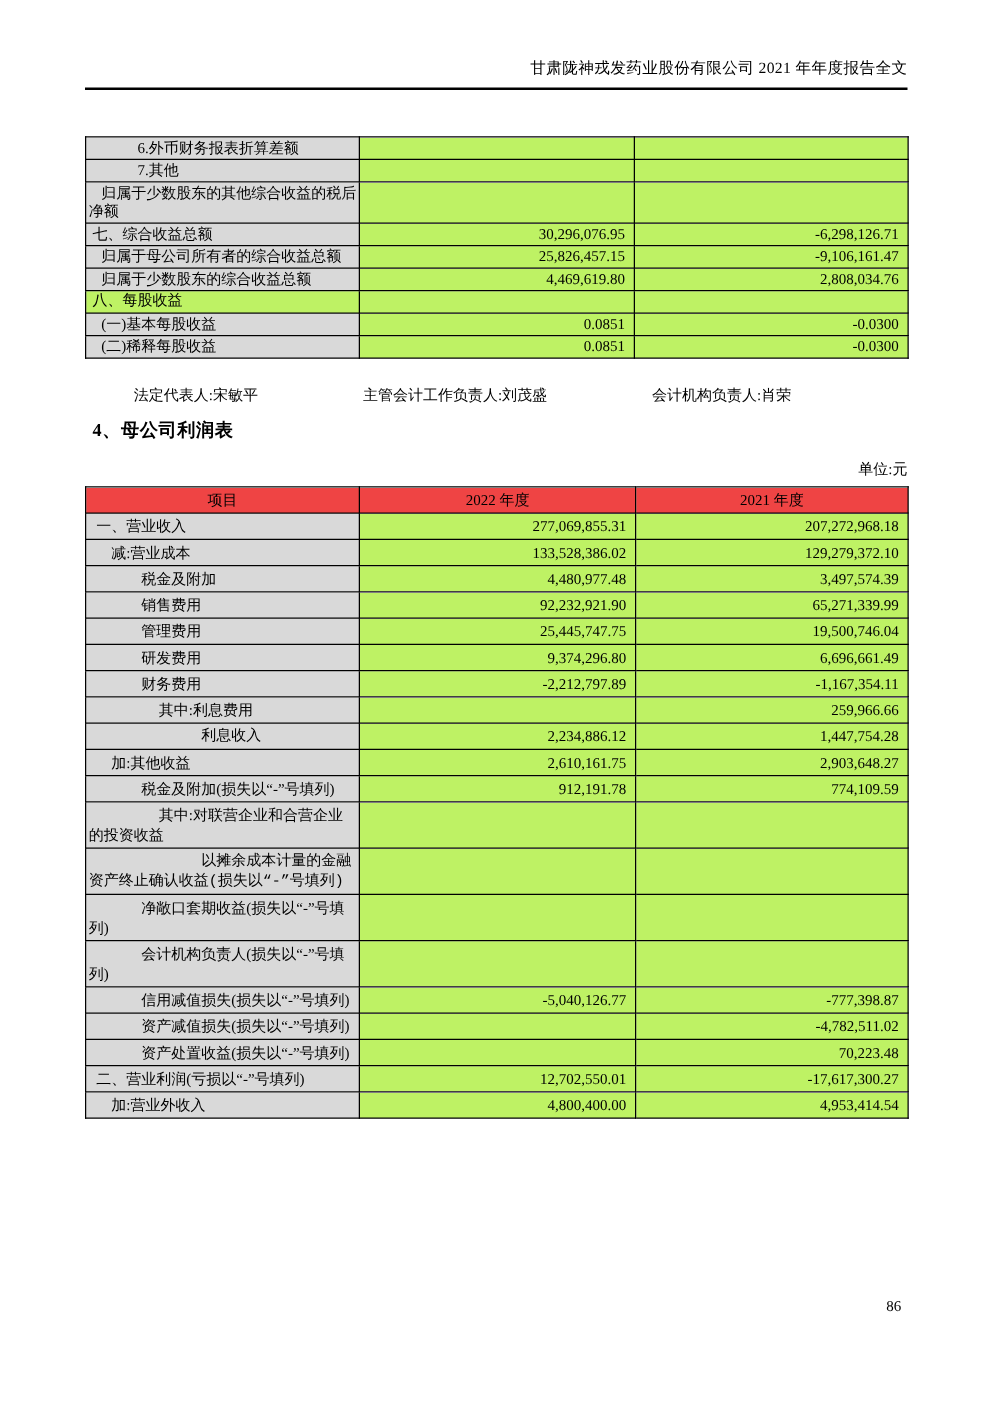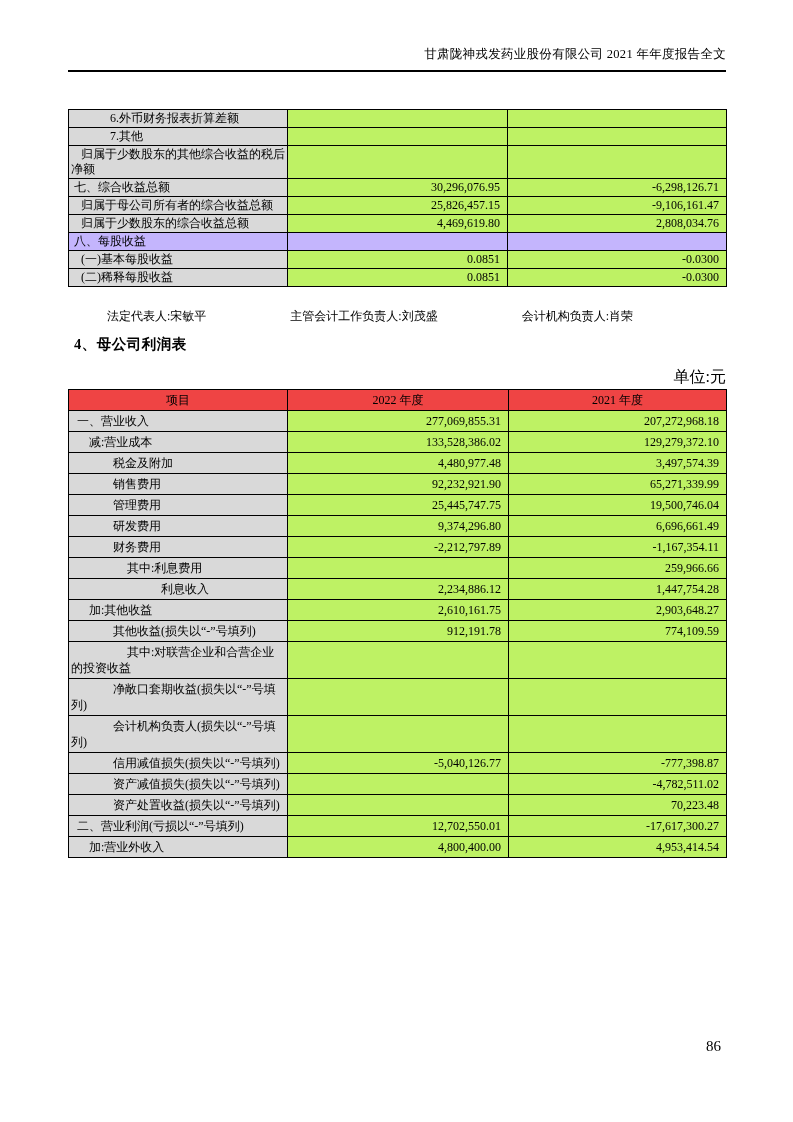--- a/index.html
+++ b/index.html
@@ -19,56 +19,56 @@
   .doc-header-rule {
     position:absolute; top:70px; left:68px; width:658px;
     border-top:2px solid #000; height:0;
   }
   table { border-collapse:collapse; table-layout:fixed; width:658px; }
   td { border:1px solid #000; font-size:12px; vertical-align:middle;
        overflow:hidden; word-break:break-all; }
   .cl { background:#d9d9d9; text-align:left; padding:0 2px; }
   .cn { background:#bef264; text-align:right; padding:0 7px 0 2px; }
   .hc { background:#ef4444; text-align:center; padding:0 2px; }
-  tr.shade-all td { background:#c4b5fd; }
+  tr.shade-all td { background:#bef264;font-family:Liberation Mono, monospace; }
 
   .t1 { position:absolute; top:93px; left:68px;margin-top:16px; }
   .t1 td { line-height:15px; padding-top:1px; padding-bottom:1px; }
   .t1 .lv0 { text-indent:3px; }
   .t1 .lv1 { text-indent:10px; }
   .t1 .lv3 { text-indent:39px; }
 
   .t2 { position:absolute; top:389px; left:68px; }
   .t2 td { line-height:16px; padding-top:2px; padding-bottom:2px; }
   .t2 .lv0 { text-indent:6px; }
   .t2 .lv1 { text-indent:18px; }
   .t2 .lv2 { text-indent:42px; }
   .t2 .lv3 { text-indent:56px; }
-  .t2 .lv4 { text-indent:90px; }
+  .t2 .lv4 { text-indent:90px;font-family:Liberation Mono, monospace; }
 
   .note-merger {
     position:absolute; top:287px; left:68px; width:658px;
     font-size:12px; line-height:17px;
   }
   .note-signatories {
     position:absolute; top:308px; left:68px; width:658px;
     font-size:12px; line-height:17px;
   }
   .note-signatories span { display:inline-block; margin-right:42px;margin-left:39px; }
   .section-title {
     position:absolute; top:335px; left:74px;
     font-size:14.5px; font-weight:bold; letter-spacing:0.5px;
   }
   .unit-label {
     position:absolute; top:367px; left:68px; width:658px;
-    text-align:right; font-size:16px;
+    text-align:right; font-size:12px;
   }
   .page-number {
     position:absolute; top:1038px; right:72px;
-    font-size:15px;
+    font-size:12px;
   }
 </style>
 </head>
 <body>
 
 <div class="page">
 
   <div class="doc-header-title">甘肃陇神戎发药业股份有限公司 2021 年年度报告全文</div>
   <div class="doc-header-rule"></div>
 
@@ -196,26 +196,31 @@
           <td class="cl lv4">利息收入</td>
           <td class="cn">2,234,886.12</td>
           <td class="cn">1,447,754.28</td>
         </tr>
         <tr>
           <td class="cl lv1">加:其他收益</td>
           <td class="cn">2,610,161.75</td>
           <td class="cn">2,903,648.27</td>
         </tr>
         <tr>
-          <td class="cl lv2">其他收益(损失以“-”号填列)</td>
+          <td class="cl lv2">税金及附加(损失以“-”号填列)</td>
           <td class="cn">912,191.78</td>
           <td class="cn">774,109.59</td>
         </tr>
         <tr>
           <td class="cl lv3">其中:对联营企业和合营企业的投资收益</td>
+          <td class="cn"></td>
+          <td class="cn"></td>
+        </tr>
+        <tr>
+          <td class="cl lv4">以摊余成本计量的金融资产终止确认收益(损失以“-”号填列)</td>
           <td class="cn"></td>
           <td class="cn"></td>
         </tr>
         <tr>
           <td class="cl lv2">净敞口套期收益(损失以“-”号填列)</td>
           <td class="cn"></td>
           <td class="cn"></td>
         </tr>
         <tr>
           <td class="cl lv2">会计机构负责人(损失以“-”号填列)</td>

